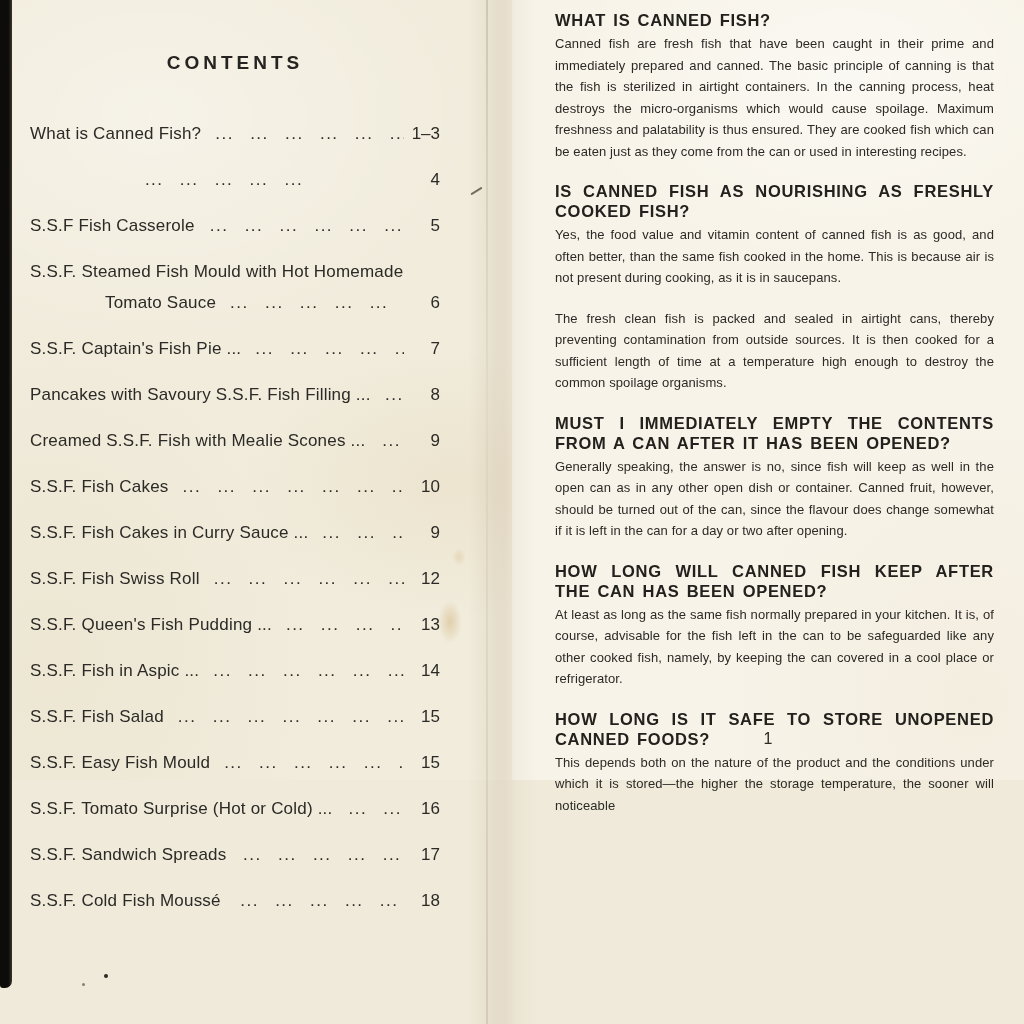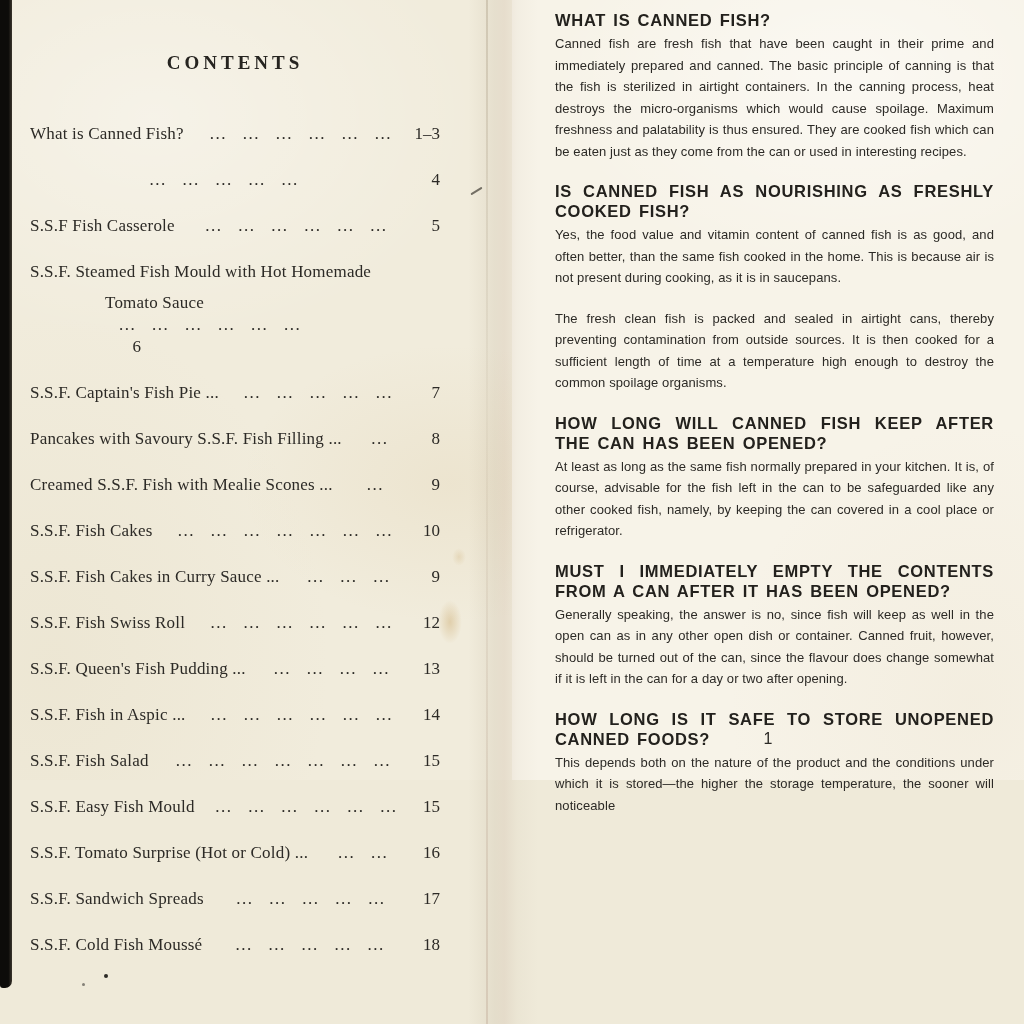--- a/index.html
+++ b/index.html
@@ -20,21 +20,20 @@
   
   .page { position: relative; height: 780px; color: #2c2a26; }
   .page.left {
     width: 512px;
     padding: 52px 72px 16px 30px;
     background:
       radial-gradient(ellipse 300px 200px at 88% 62%, rgba(195,160,95,0.10), transparent 70%),
       radial-gradient(ellipse 500px 350px at 30% 15%, rgba(255,255,255,0.35), transparent 65%),
       radial-gradient(ellipse 400px 500px at 10% 85%, rgba(205,190,150,0.12), transparent 70%),
       #f1ecdc;
-    font-family: Liberation Serif, serif;
   }
   .page.right {
     width: 512px;
     padding: 10px 30px 0 43px;
     background:
       radial-gradient(ellipse 450px 300px at 65% 10%, rgba(255,255,255,0.45), transparent 65%),
       radial-gradient(ellipse 350px 400px at 90% 90%, rgba(210,190,150,0.10), transparent 70%),
       #f7f3e8;
   }
 
@@ -93,21 +92,21 @@
     text-align: center;
     color: #262420;
     margin-bottom: 49px;
   }
   .toc-row {
     display: flex; align-items: baseline;
     font-size: 17px; line-height: 22px;
     margin-bottom: 24px;
     color: #2c2a26;
   }
-  .toc-row.cont { margin-top: -15px; padding-left: 75px; flex-direction: column; }
+  .toc-row.cont { margin-top: -15px; padding-left: 75px; }
   .toc-label { white-space: nowrap; flex-shrink: 0; letter-spacing: 0.2px; }
   .toc-dots {
     flex: 1 1 auto;
     white-space: nowrap; overflow: hidden;
     padding-left: 14px;
     letter-spacing: 1.5px; word-spacing: 10px;
     text-align: center;
   }
   .toc-page {
     flex-shrink: 0; width: 36px;
@@ -253,26 +252,26 @@
     <p>Canned fish are fresh fish that have been caught in their prime and immediately prepared and canned. The basic principle of canning is that the fish is sterilized in airtight containers. In the canning process, heat destroys the micro-organisms which would cause spoilage. Maximum freshness and palatability is thus ensured. They are cooked fish which can be eaten just as they come from the can or used in interesting recipes.</p>
   </div>
         <div class="qa">
     <h2>IS CANNED FISH AS NOURISHING AS FRESHLY COOKED FISH?</h2>
     <p>Yes, the food value and vitamin content of canned fish is as good, and often better, than the same fish cooked in the home. This is because air is not present during cooking, as it is in saucepans.</p>
   </div>
         <div class="qa">
     <p>The fresh clean fish is packed and sealed in airtight cans, thereby preventing contamination from outside sources. It is then cooked for a sufficient length of time at a temperature high enough to destroy the common spoilage organisms.</p>
   </div>
         <div class="qa">
+    <h2>MUST I IMMEDIATELY EMPTY THE CONTENTS FROM A CAN AFTER IT HAS BEEN OPENED?</h2>
+    <p>Generally speaking, the answer is no, since fish will keep as well in the open can as in any other open dish or container. Canned fruit, however, should be turned out of the can, since the flavour does change somewhat if it is left in the can for a day or two after opening.</p>
+  </div>
+        <div class="qa">
     <h2>HOW LONG WILL CANNED FISH KEEP AFTER THE CAN HAS BEEN OPENED?</h2>
     <p>At least as long as the same fish normally prepared in your kitchen. It is, of course, advisable for the fish left in the can to be safeguarded like any other cooked fish, namely, by keeping the can covered in a cool place or refrigerator.</p>
-  </div>
-        <div class="qa">
-    <h2>MUST I IMMEDIATELY EMPTY THE CONTENTS FROM A CAN AFTER IT HAS BEEN OPENED?</h2>
-    <p>Generally speaking, the answer is no, since fish will keep as well in the open can as in any other open dish or container. Canned fruit, however, should be turned out of the can, since the flavour does change somewhat if it is left in the can for a day or two after opening.</p>
   </div>
         <div class="qa">
     <h2>HOW LONG IS IT SAFE TO STORE UNOPENED CANNED FOODS?</h2>
     <p>This depends both on the nature of the product and the conditions under which it is stored—the higher the storage temperature, the sooner will noticeable</p>
   </div>
       </div>
     <div class="pagenum">1</div>
   </section>
 
 </div>

